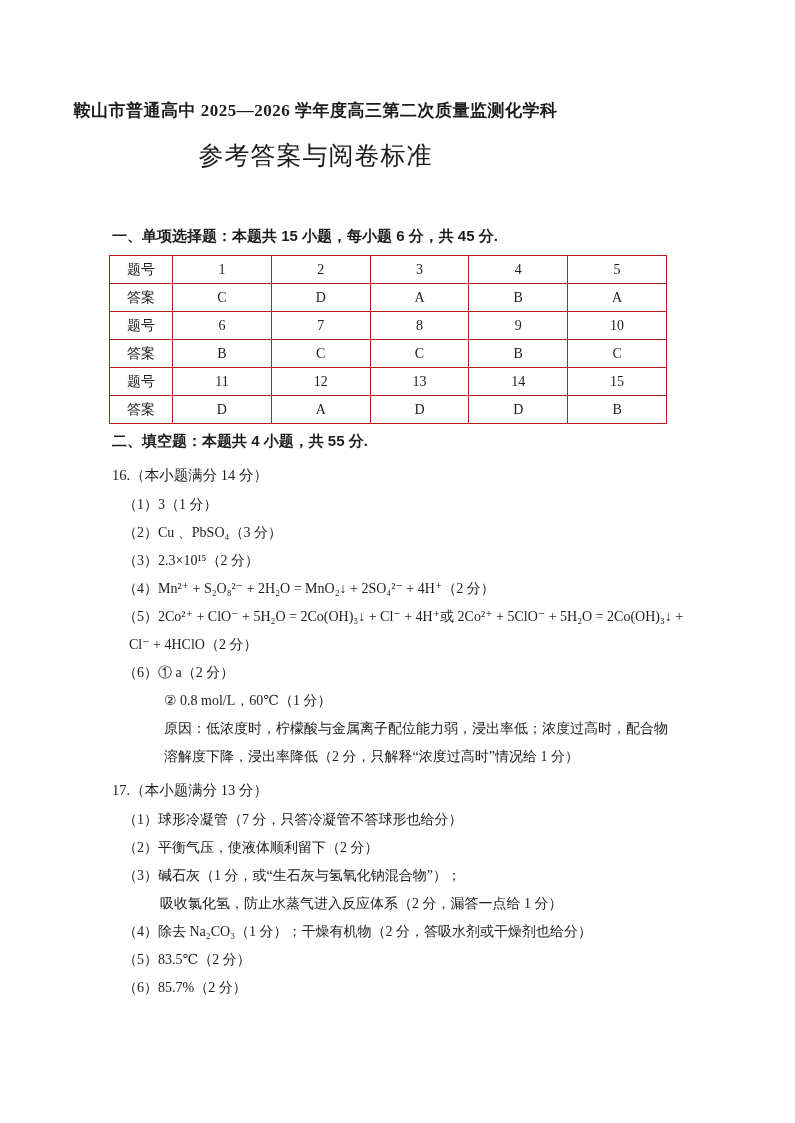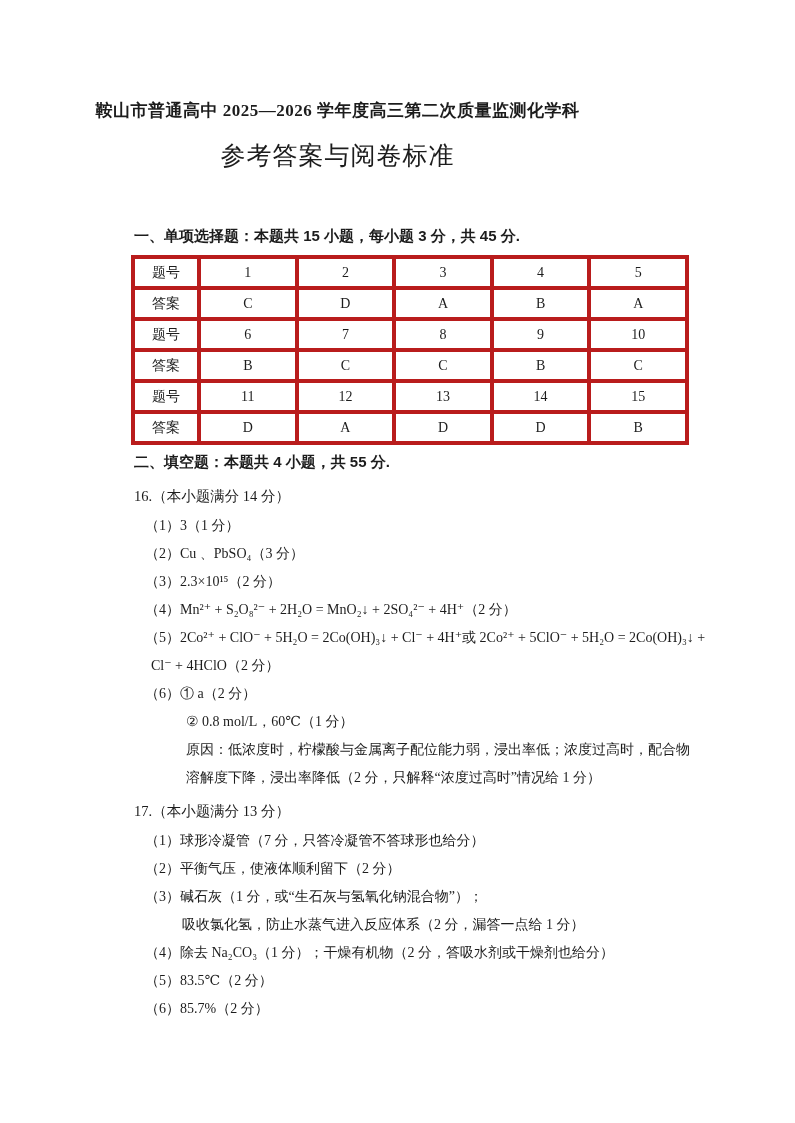--- a/index.html
+++ b/index.html
@@ -3,21 +3,21 @@
 <meta charset="utf-8">
 <style>
   html, body { margin: 0; padding: 0; }
   body {
     width: 795px; height: 1123px;
     background: #ffffff;
     color: #1c1c1c;
     font-family: "Liberation Serif", "DejaVu Serif", serif;
     overflow: hidden;
   }
-  .page { position: relative; width: 631px; height: 1123px; padding-left: 22px; }
+  .page { position: relative; width: 631px; height: 1123px; }
 
   .doc-title {
     padding-top: 99px;
     text-align: center;
     font-size: 17px;
     font-weight: 700;
     letter-spacing: 0.5px;
   }
   .doc-subtitle {
     margin-top: 17px;
@@ -39,21 +39,21 @@
   .section-heading.first { margin-top: 54px; }
   .section-heading.second { margin-top: 7px; }
 
   table.answer-table {
     border-collapse: collapse;
     table-layout: fixed;
     width: 558px;
     margin: 9px 0 0 -3px;
   }
   table.answer-table td {
-    border: 4px solid #b91c1c;
+    border: 1px solid #b91c1c;
     height: 27px;
     text-align: center;
     vertical-align: middle;
     font-size: 14px;
     padding: 0;
   }
   table.answer-table td.label-cell { width: 62px; }
 
   .qtitle {
     font-size: 14.5px;
@@ -74,21 +74,21 @@
 </head>
 <body>
 
 <div class="page">
 
   <div class="doc-title">鞍山市普通高中 2025—2026 学年度高三第二次质量监测化学科</div>
   <div class="doc-subtitle">参考答案与阅卷标准</div>
 
   <div class="content">
 
-    <div class="section-heading first">一、单项选择题：本题共 15 小题，每小题 3 分，共 45 分.</div>
+    <div class="section-heading first">一、单项选择题：本题共 15 小题，每小题 6 分，共 45 分.</div>
 
     <table class="answer-table">
       <tbody>
         <tr>
           <td class="label-cell">题号</td>
           <td>1</td>
           <td>2</td>
           <td>3</td>
           <td>4</td>
           <td>5</td>

